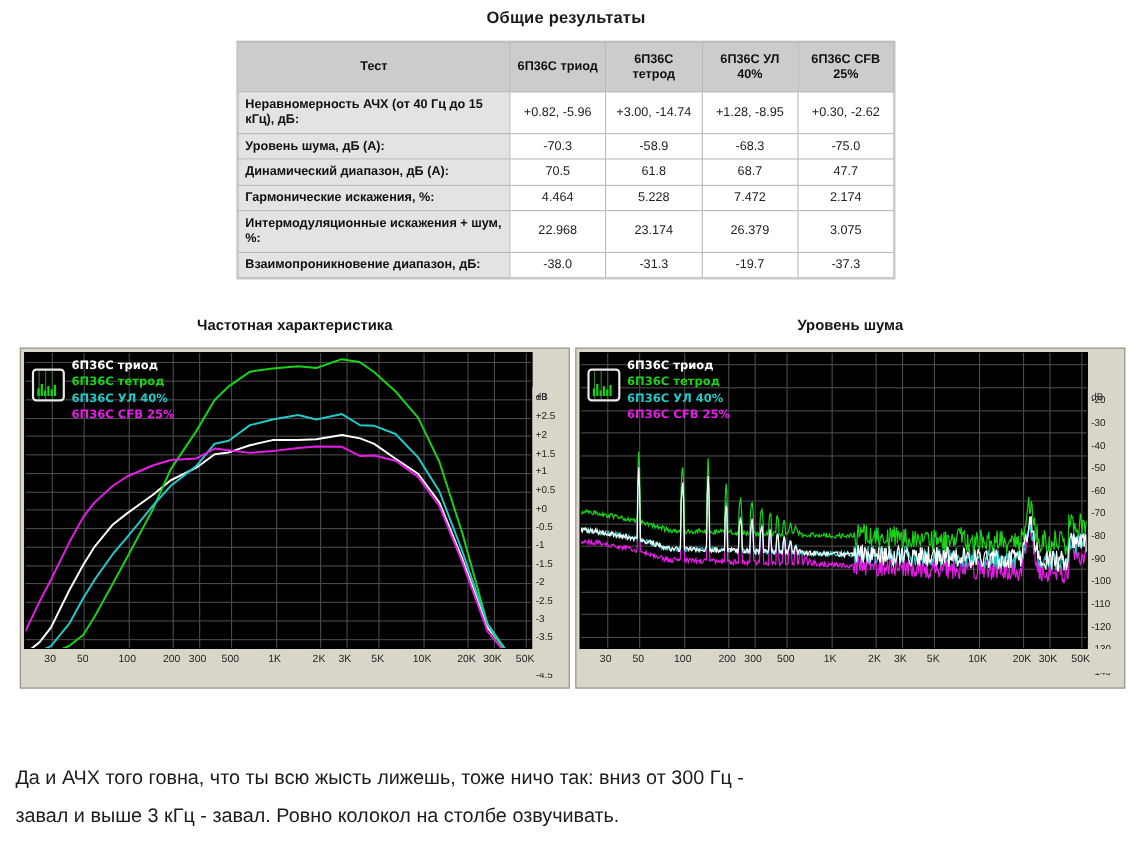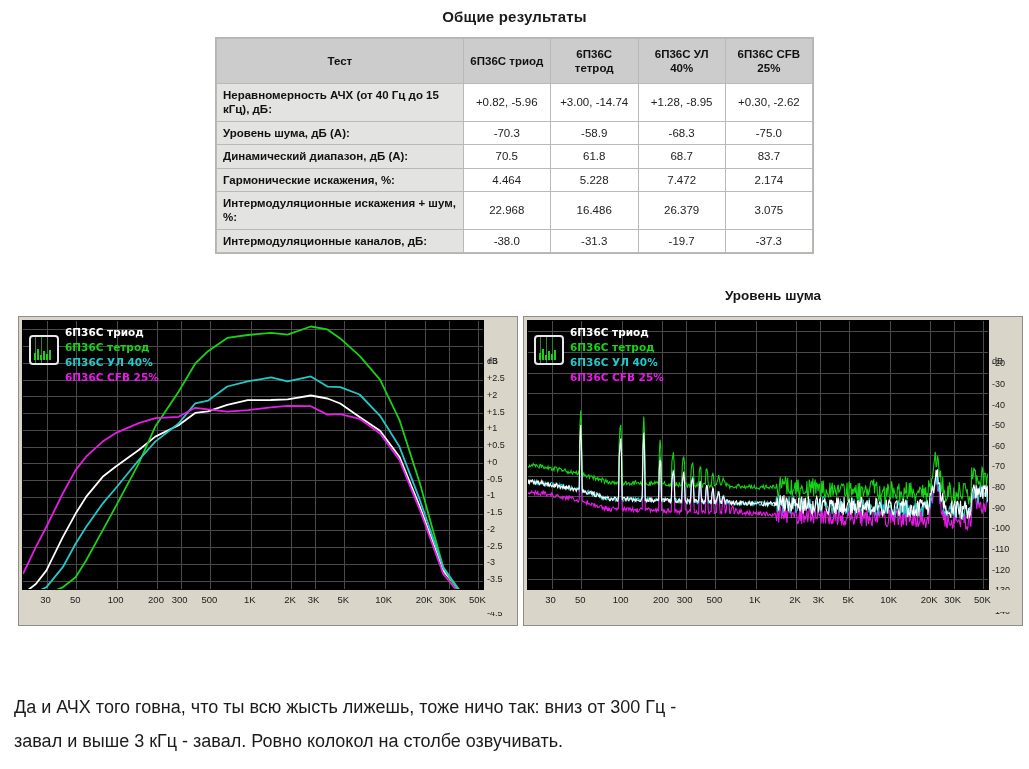--- a/index.html
+++ b/index.html
@@ -137,47 +137,48 @@
           <td class="val">-70.3</td>
           <td class="val">-58.9</td>
           <td class="val">-68.3</td>
           <td class="val">-75.0</td>
         </tr>
         <tr>
           <td class="lbl">Динамический диапазон, дБ (А):</td>
           <td class="val">70.5</td>
           <td class="val">61.8</td>
           <td class="val">68.7</td>
-          <td class="val">83.7</td>
+          <td class="val">47.7</td>
         </tr>
         <tr>
           <td class="lbl">Гармонические искажения, %:</td>
           <td class="val">4.464</td>
           <td class="val">5.228</td>
           <td class="val">7.472</td>
           <td class="val">2.174</td>
         </tr>
         <tr>
           <td class="lbl">Интермодуляционные искажения + шум, %:</td>
           <td class="val">22.968</td>
-          <td class="val">16.486</td>
+          <td class="val">23.174</td>
           <td class="val">26.379</td>
           <td class="val">3.075</td>
         </tr>
         <tr>
-          <td class="lbl">Интермодуляционные каналов, дБ:</td>
+          <td class="lbl">Взаимопроникновение диапазон, дБ:</td>
           <td class="val">-38.0</td>
           <td class="val">-31.3</td>
           <td class="val">-19.7</td>
           <td class="val">-37.3</td>
         </tr>
       </tbody>
     </table>
   </div>
 
+  <div class="chart-title" id="title-freq">Частотная характеристика</div>
 
   <div class="panel" id="panel-freq">
     <div class="plotrow">
       <div class="plot" id="plot-freq">
         <div class="grid" id="grid-freq">
             <div class="v" style="left: 23.6px;"></div>
             <div class="v" style="left: 53.3px;"></div>
             <div class="v" style="left: 93.7px;"></div>
             <div class="v" style="left: 134px;"></div>
             <div class="v" style="left: 157.6px;"></div>

